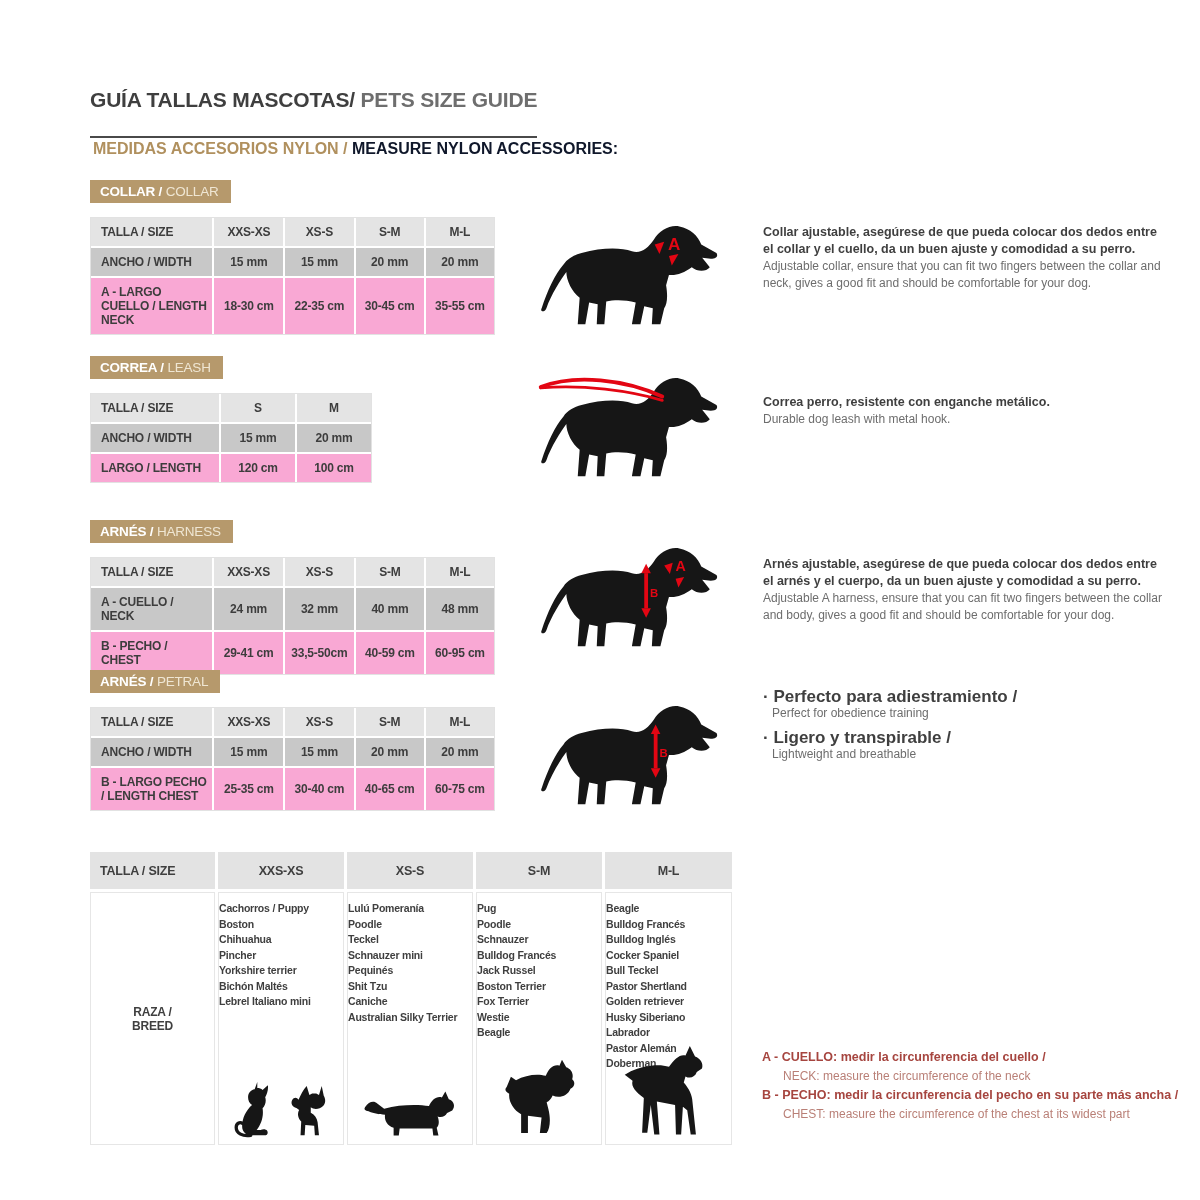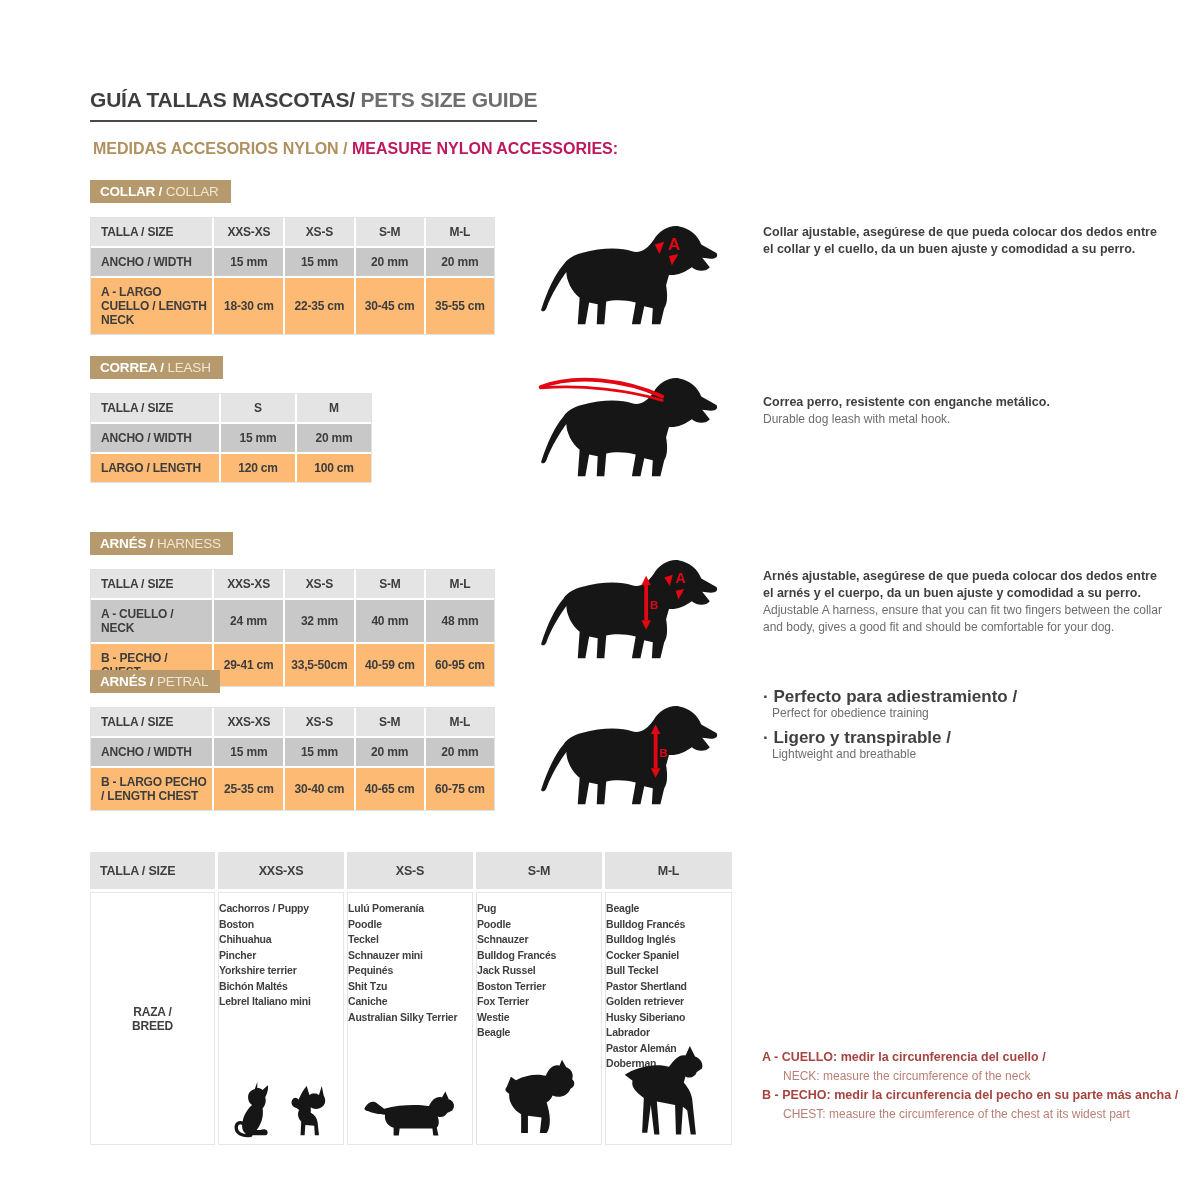--- a/index.html
+++ b/index.html
@@ -1,50 +1,50 @@
 <!DOCTYPE html>
 <html><head>
 <meta charset="utf-8">
 <style>
   html,body{margin:0;padding:0;background:#fff;}
   .page{position:relative;width:1200px;height:1200px;background:#fff;overflow:hidden;
         font-family:"Liberation Sans",sans-serif;color:#3f3f3f;}
 
   
   .title{position:absolute;left:90px;top:74px;font-size:21px;font-weight:bold;
-         letter-spacing:-0.2px;border-bottom:2px solid #4a4a4a;padding-bottom:8px;}
+         letter-spacing:-0.2px;border-bottom:2px solid #4a4a4a;padding-bottom:24px;}
   .title .en{color:#6e6e6e;}
   .subtitle{position:absolute;left:93px;top:140px;font-size:16px;font-weight:bold;color:#b0905e;}
-  .subtitle .en{color:#be185d;}
+  .subtitle .en{color:#0f172a;}
 
   
   .section{position:absolute;left:90px;display:flex;}
   #sec-collar{top:180px}
   #sec-leash{top:356px}
-  #sec-harness{top:532px}
+  #sec-harness{top:520px}
   #sec-petral{top:670px}
   .col-left{width:405px;flex:none;}
   .col-dog{width:200px;flex:none;margin-left:40px;}
   .col-text{width:402px;flex:none;margin-left:28px;}
   .dogpad36{padding-top:36px}.dogpad12{padding-top:12px}.dogpad18{padding-top:18px}.dogpad26{padding-top:26px}
   .pt44{padding-top:44px}.pt38{padding-top:38px}.pt36{padding-top:36px}.pt18{padding-top:18px}
 
   .badge{display:inline-block;background:#b6996c;color:#fff;font-weight:bold;
          font-size:13.5px;letter-spacing:-0.2px;padding:4px 12px 4px 10px;margin:0 0 14px 0;}
   .badge .en{color:#efe6d3;font-weight:normal;}
 
   .size-table{border-collapse:separate;border-spacing:0;font-size:12px;font-weight:bold;
               color:#3d3d3d;letter-spacing:-0.2px;border:1px solid #e2e2e2;}
   .size-table td{text-align:center;padding:7px 2px;vertical-align:middle;}
   .size-table td.lbl{text-align:left;padding-left:10px;padding-right:4px;}
   .t5 td.lbl{width:114px}.t5 td.val{width:69px}
   .t3 td.lbl{width:114px}.t3 td.val{width:70px}
   .r-head td{background:#e4e4e4;border-bottom:2px solid #fff;}
   .r-mid td{background:#c8c8c8;border-bottom:2px solid #fff;}
-  .r-end td{background:#fdba74;}
+  .r-end td{background:#f9a8d4;}
   .size-table td.val{border-left:2px solid #fff;}
 
   .desc-es{margin:0;font-weight:bold;font-size:12.5px;line-height:17px;color:#3f3f3f;}
   .desc-en{margin:0;font-size:12px;line-height:17px;color:#6d6d6d;}
 
   .bullets{margin:0;padding:0;list-style:none;}
   .bullets li{margin-bottom:7px;}
   .b-es{font-weight:bold;font-size:17px;line-height:17px;color:#3f3f3f;}
   .b-es::before{content:"· ";}
   .b-en{font-size:12px;line-height:17px;color:#6d6d6d;padding-left:9px;}
@@ -159,20 +159,21 @@
     <div class="col-dog dogpad36">
       <svg class="dog-svg" viewBox="0 0 200 120">
         <use href="#lab-dog"></use>
         <polygon class="mark-fill" points="126,30 136,27 131,40"></polygon>
         <text class="mark-letter" x="140" y="36" font-size="18">A</text>
         <polygon class="mark-fill" points="141,42 151,40 144,52"></polygon>
       </svg>
     </div>
     <div class="col-text pt44">
       <p class="desc-es">Collar ajustable, asegúrese de que pueda colocar dos dedos entre el collar y el cuello, da un buen ajuste y comodidad a su perro.</p>
+      <p class="desc-en">Adjustable collar, ensure that you can fit two fingers between the collar and neck, gives a good fit and should be comfortable for your dog.</p>
     </div>
   </div>
 
   <div class="section" id="sec-leash">
     <div class="col-left">
       <div class="badge"><span>CORREA /</span><span class="en"> LEASH</span></div>
       <table class="size-table t3">
         <tbody>
             <tr class="r-head">
           <td class="lbl">TALLA / SIZE</td>

